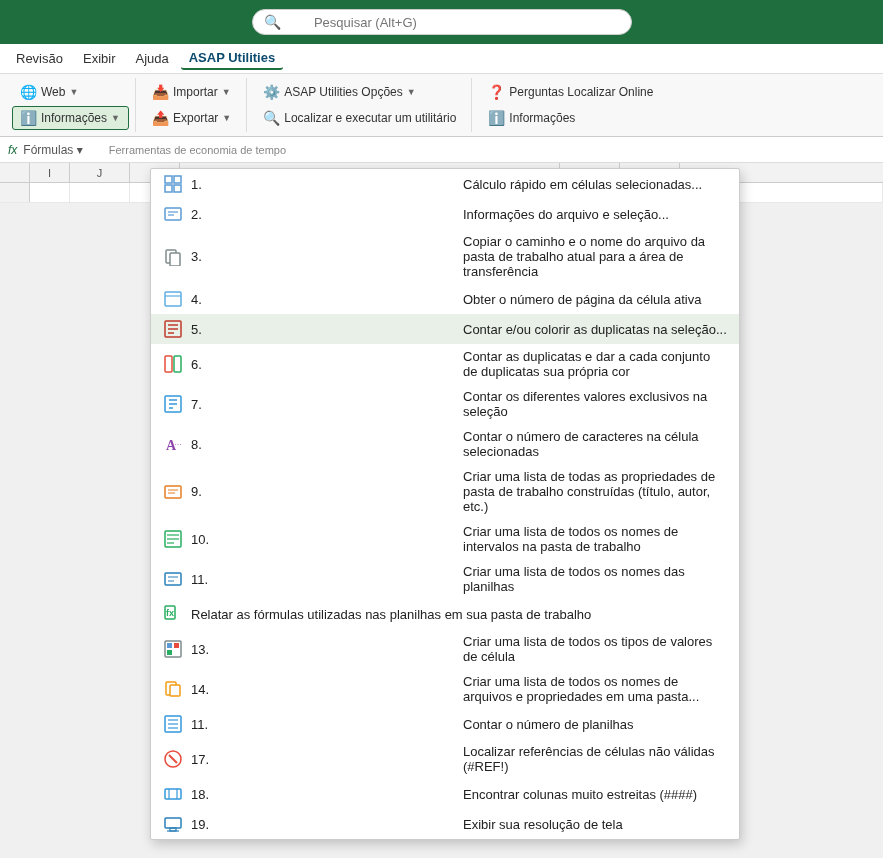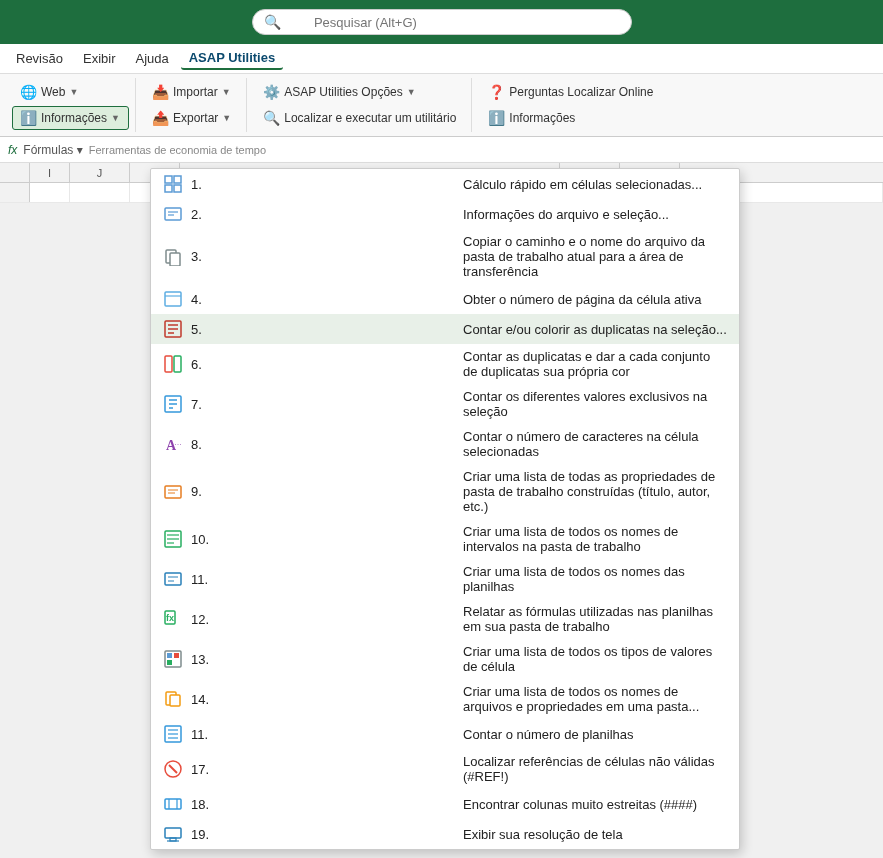--- a/index.html
+++ b/index.html
@@ -297,21 +297,21 @@
         <span class="ribbon-icon">ℹ️</span>
         <span>Informações</span>
       </button>
     </div>
   </div>
 </div>
 
 <div class="formula-bar">
   <span style="font-style:italic; color:#1e6e3e;">fx</span>
   <span style="color:#555;">Fórmulas ▾</span>
-  <span style="color:#888; font-size:11px;">Ferramentas de economia de tempo</span>
+  <span style="margin-left:20px; color:#888; font-size:11px;">Ferramentas de economia de tempo</span>
 </div>
 
 <div class="spreadsheet-area">
   <div class="col-headers">
     <div class="row-header"></div>
     <div class="col-header" style="min-width:40px;">I</div>
     <div class="col-header" style="min-width:60px;">J</div>
     <div class="col-header" style="min-width:50px;">K</div>
     <div class="col-header" style="min-width:380px; background:#f2f2f2;"></div>
     <div class="col-header" style="min-width:60px;">U</div>
@@ -460,21 +460,20 @@
     <span class="item-text">Criar uma lista de todos os nomes das planilhas</span>
   </div>
 
   <div class="dropdown-item">
     <span class="item-icon">
       <svg width="18" height="18" viewBox="0 0 18 18">
           <rect x="1" y="1" width="10" height="13" rx="1" fill="none" stroke="#27ae60" stroke-width="1.5"></rect>
           <text x="2" y="11" font-size="9" fill="#27ae60" font-weight="bold">fx</text>
         </svg>
     </span>
-    <span class="item-text">12. </span>
     <span class="item-text">Relatar as fórmulas utilizadas nas planilhas em sua pasta de trabalho</span>
   </div>
 
   <div class="dropdown-item">
     <span class="item-icon">
       <svg width="18" height="18" viewBox="0 0 18 18">
           <rect x="1" y="1" width="16" height="16" rx="1" fill="none" stroke="#7f8c8d" stroke-width="1.5"></rect>
           <rect x="3" y="3" width="5" height="5" fill="#5b9bd5"></rect>
           <rect x="10" y="3" width="5" height="5" fill="#e74c3c"></rect>
           <rect x="3" y="10" width="5" height="5" fill="#27ae60"></rect>

